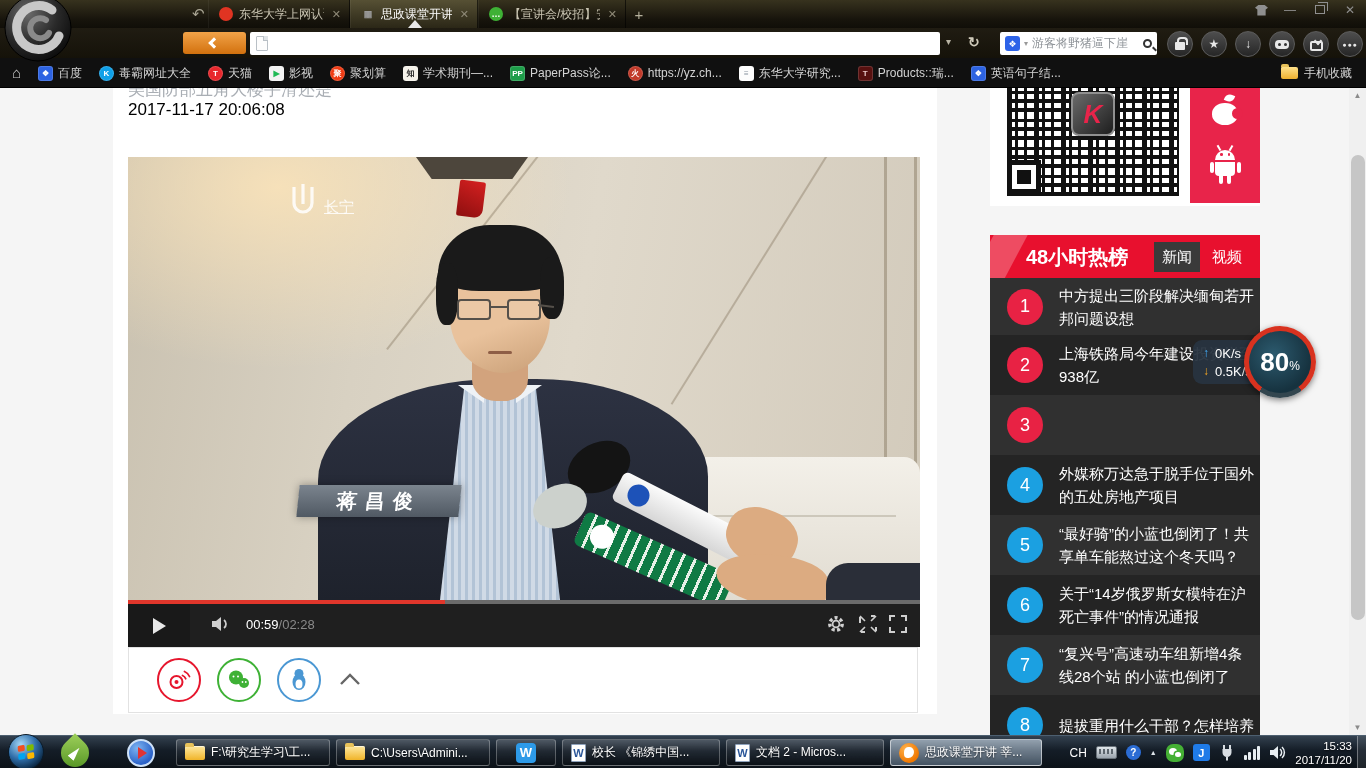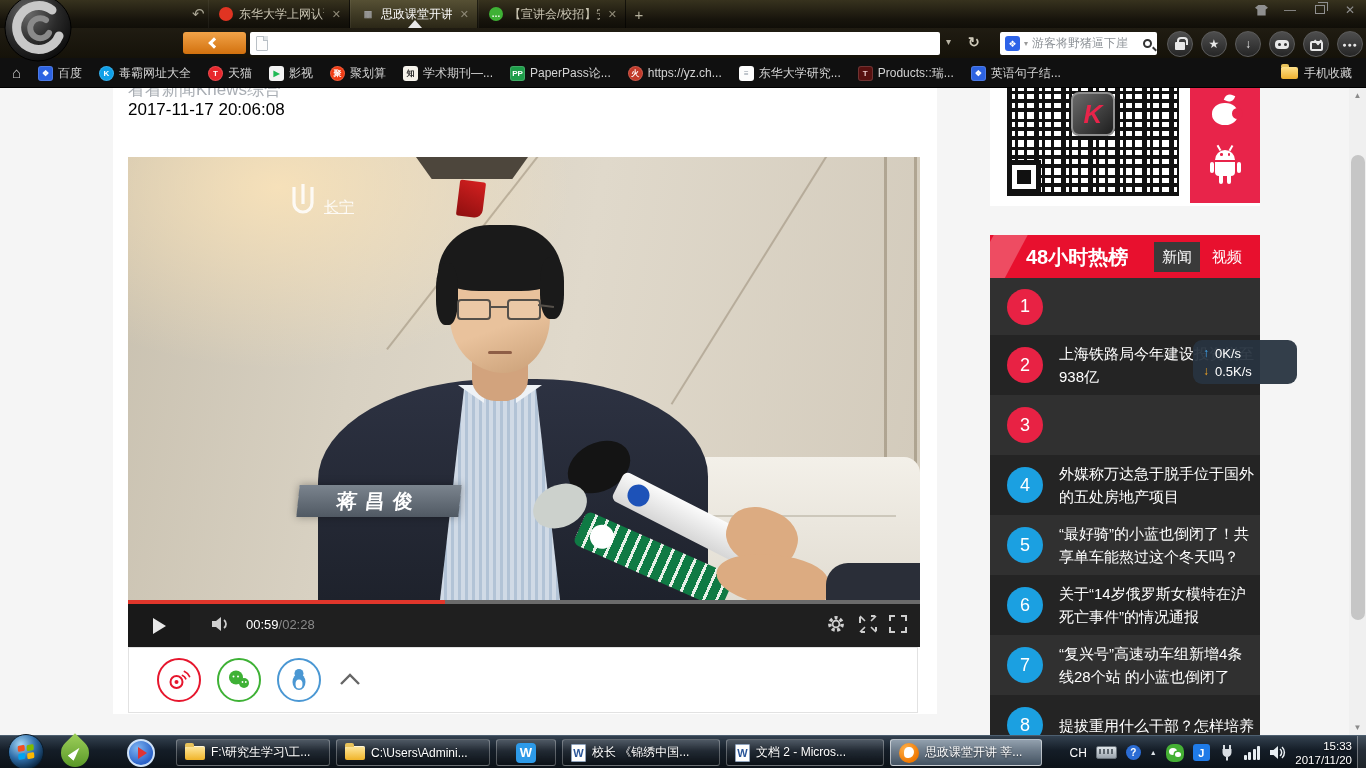--- a/index.html
+++ b/index.html
@@ -447,21 +447,21 @@
       </div>
     <div id="bookmarks-right">
       <div class="mini-folder"></div>
       <span>手机收藏</span>
     </div>
   </div>
 
   <div id="page">
 
     <div id="article-panel">
-      <div id="article-source">看看新闻Knews综合</div>
+      <div id="article-source">美国防部五角大楼手滑还是</div>
       <div id="article-date">2017-11-17 20:06:08</div>
 
       <div id="video">
         <div id="scene">
           <div class="seam" style="left:338px;top:-40px;height:260px;transform:rotate(38deg);"></div>
           <div class="seam" style="left:622px;top:-30px;height:300px;transform:rotate(32deg);"></div>
           <div id="beam"></div>
           <div id="flag"></div>
           <div class="doorline" style="left:756px;"></div>
           <div class="doorline" style="left:786px;"></div>
@@ -584,20 +584,21 @@
     <div id="hotlist">
       <div id="hot-header">
         <div id="hot-swoosh"></div>
         <div id="hot-title">48小时热榜</div>
         <div class="hot-tab" id="hot-tab-news">新闻</div>
         <div class="hot-tab" id="hot-tab-video">视频</div>
       </div>
       <div id="hotlist-rows">
           <div class="hotrow odd">
     <div class="hotbadge red">1</div>
+    <div class="hottext">中方提出三阶段解决缅甸若开邦问题设想</div>
   </div>
           <div class="hotrow even">
     <div class="hotbadge red">2</div>
     <div class="hottext">上海铁路局今年建设投资增至938亿</div>
   </div>
           <div class="hotrow odd">
     <div class="hotbadge red">3</div>
   </div>
           <div class="hotrow even">
     <div class="hotbadge blue">4</div>
@@ -630,20 +631,27 @@
 
     <div id="speed-pill">
       <div class="srow">
           <span class="arr up">↑</span>
           <span>0K/s</span>
         </div>
       <div class="srow">
           <span class="arr dn">↓</span>
           <span>0.5K/s</span>
         </div>
+    </div>
+    <div id="speed-ball">
+      <div id="ball-ring" style="background: conic-gradient(from 215deg, rgb(216, 50, 31) 0%, rgb(216, 50, 31) 80%, rgb(51, 70, 79) 80%, rgb(51, 70, 79) 100%);"></div>
+      <div id="ball-core">
+        <span class="num">80</span>
+        <span class="pct">%</span>
+      </div>
     </div>
   </div>
 
   <div id="taskbar">
     <div id="start-orb">
       <div id="orb-flag">
         <span style="background:#f25022;"></span>
           <span style="background:#7fba00;"></span>
         <span style="background:#00a4ef;"></span>
           <span style="background:#ffb900;"></span>

